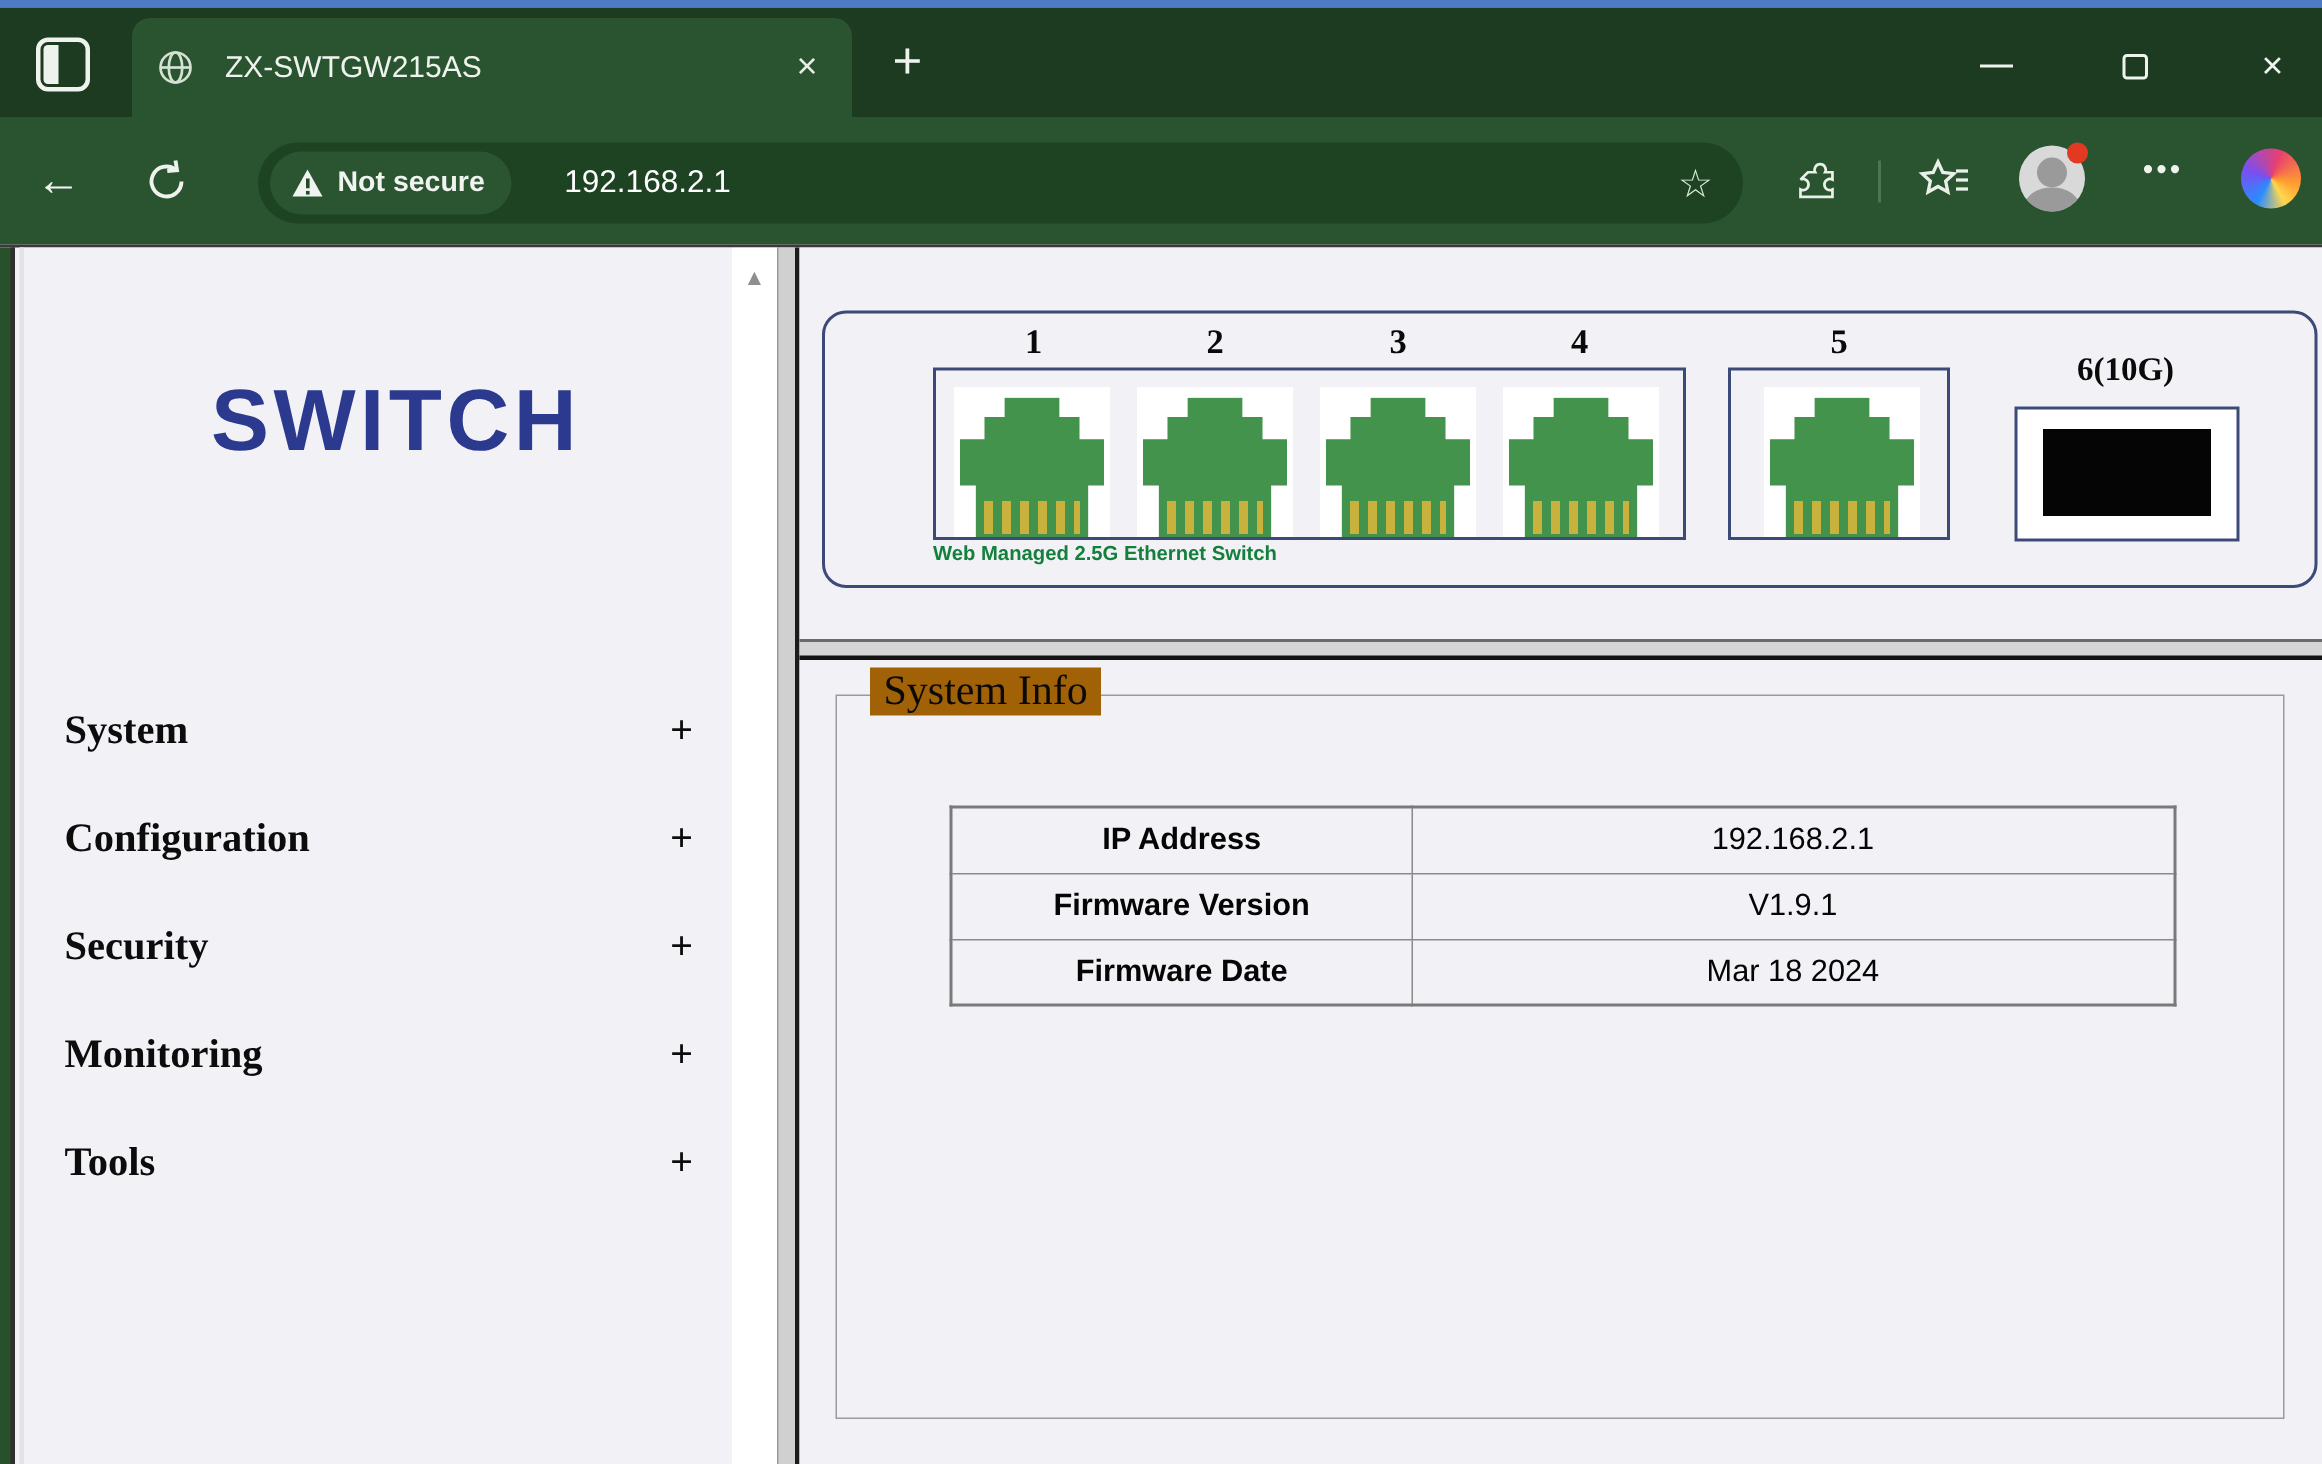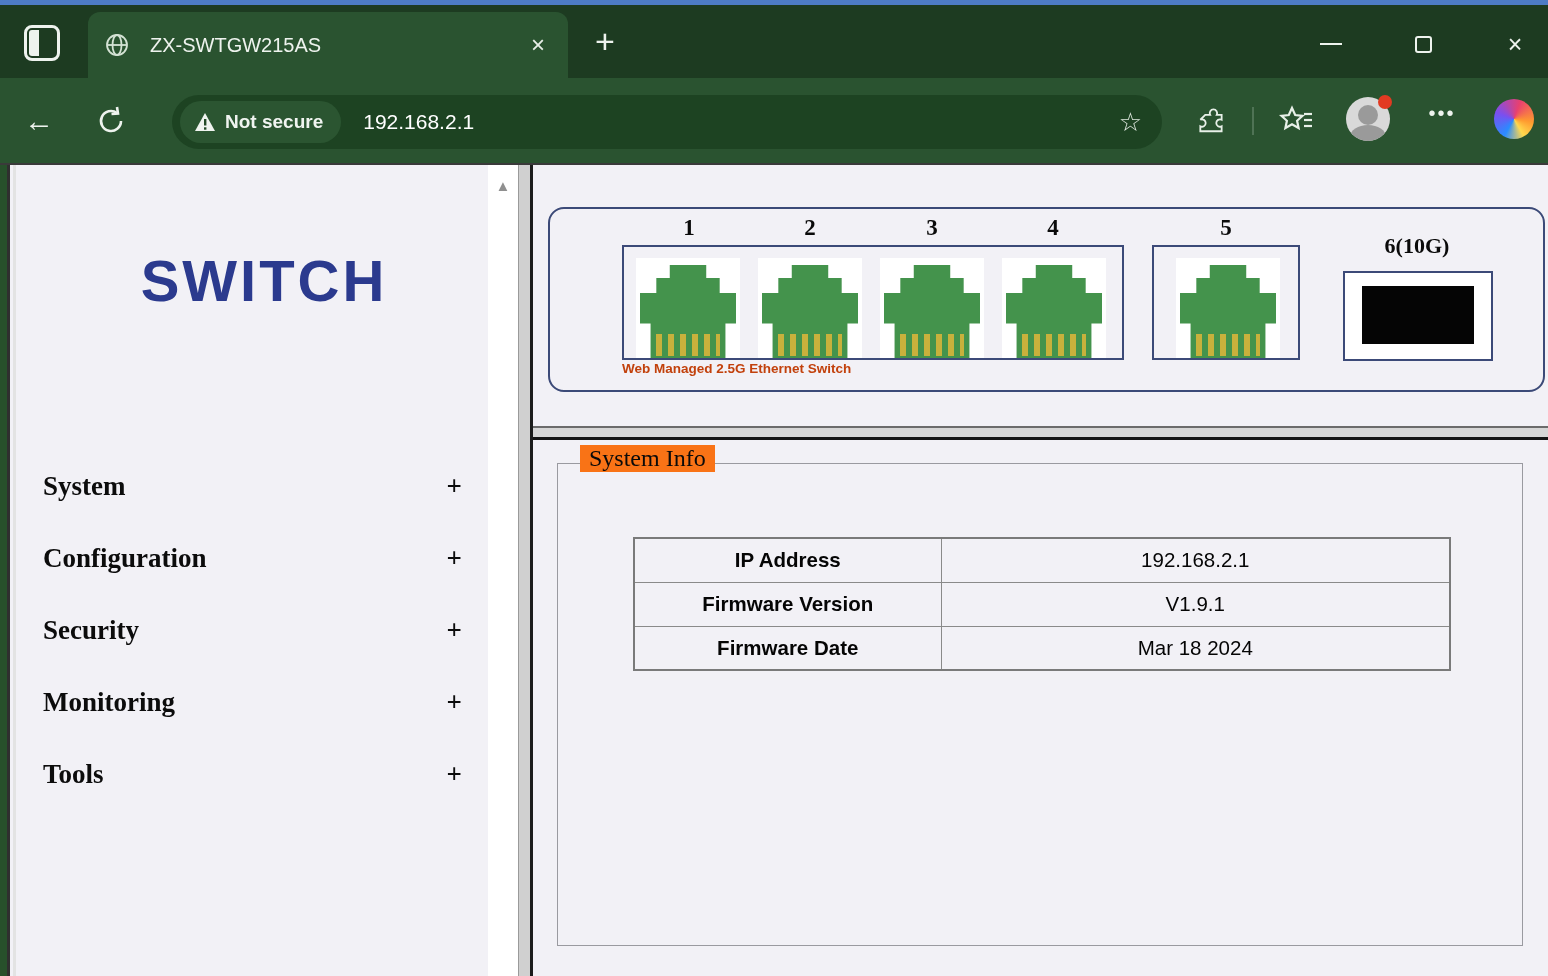--- a/index.html
+++ b/index.html
@@ -24,21 +24,21 @@
     display:flex; align-items:center; justify-content:center; }
   .wb-min { left:1316px; } .wb-max { left:1408px; } .wb-close { left:1500px; font-size:25px; }
   .wb-min .bar { width:22px; height:2.5px; background:#eef3ee; }
   .wb-max .box { width:17px; height:17px; border:2.5px solid #eef3ee; border-radius:3px; }
 
   .toolbar { position:absolute; left:0; top:78px; width:1548px; height:85px; background:#2a5330; }
   .nav-glyph { position:absolute; color:#eef3ee; font-size:30px; line-height:34px; top:26px; }
   .back { left:24px; }
   .refresh { left:94px; top:26px; position:absolute; }
   .addr { position:absolute; left:172px; top:17px; width:990px; height:54px; border-radius:27px;
-    background:#1d4322; display:flex; align-items:center; }
+    background:#1d4322; display:flex; align-items:center;gap:13px; }
   .chip { margin-left:8px; height:42px; border-radius:21px; background:#2b5531;
     display:flex; align-items:center; padding:0 18px 0 14px; }
   .chip-label { color:#f0f4f0; font-size:19px; font-weight:700; margin-left:9px; }
   .url { color:#ffffff; font-size:21px; margin-left:22px; flex:1; }
   .addr-star { color:#dfe8df; font-size:26px; margin-right:20px; }
   .tool-icon { position:absolute; top:26px; }
   .divider { position:absolute; left:1252px; top:29px; width:2px; height:28px; background:#4f7355; }
   .avatar { position:absolute; left:1346px; top:19px; width:44px; height:44px; border-radius:50%;
     background:#d9d9d9; overflow:hidden; }
   .avatar .head { position:absolute; left:12px; top:8px; width:20px; height:20px; border-radius:50%; background:#9a9a9a; }
@@ -86,27 +86,27 @@
   .port5-box { position:absolute; left:602px; top:36px; width:148px; height:115px; border:2px solid #3c4a78; }
   .sfp-box { position:absolute; left:793px; top:62px; width:150px; height:90px; border:2px solid #3c4a78;
     background:#ffffff; }
   .sfp-black { position:absolute; left:17px; top:13px; width:112px; height:58px; background:#050505; }
   .port-cell { position:absolute; top:11px; width:104px; height:100px; background:#ffffff; }
   .rj45 { position:absolute; left:4px; top:7px; width:96px; height:93px; background:#44934c;
     clip-path:polygon(31% 0,69% 0,69% 14%,83% 14%,83% 30%,100% 30%,100% 63%,89% 63%,89% 100%,
                       11% 100%,11% 63%,0 63%,0 30%,17% 30%,17% 14%,31% 14%); }
   .pins { position:absolute; left:17%; right:17%; bottom:2%; height:24%;
     background:repeating-linear-gradient(90deg,#c8b13c 0 6px,rgba(0,0,0,0) 6px 12px); }
-  .caption { position:absolute; left:72px; top:152px; font-size:13.5px; font-weight:700; color:#c2410c; }
+  .caption { position:absolute; left:72px; top:152px; font-size:13.5px; font-weight:700; color:#15803d; }
 
   
   .fieldset { position:absolute; left:24px; top:23px; width:966px; height:483px;
     border:1px solid #9a9aa0; }
-  .legend { position:absolute; left:22px; top:-19px; background:#f97316; padding:0 9px;
-    font-family:"Liberation Serif","DejaVu Serif",serif; font-size:24px; color:#0a0a0a; }
+  .legend { position:absolute; left:22px; top:-19px; background:#a16207; padding:0 9px;
+    font-family:"Liberation Serif","DejaVu Serif",serif; font-size:28px; color:#0a0a0a; }
   table.info { position:absolute; left:75px; top:73px; border-collapse:collapse;
     border:2px solid #7a7a7a; }
   table.info td { border:1px solid #8a8a8a; height:44px; font-size:20.5px; color:#050505;
     text-align:center; vertical-align:middle; }
   td.cell-label { width:307px; font-weight:700; }
   td.cell-value { width:509px; font-weight:400; }
 
   svg { display:block; }
 </style>
 </head>

